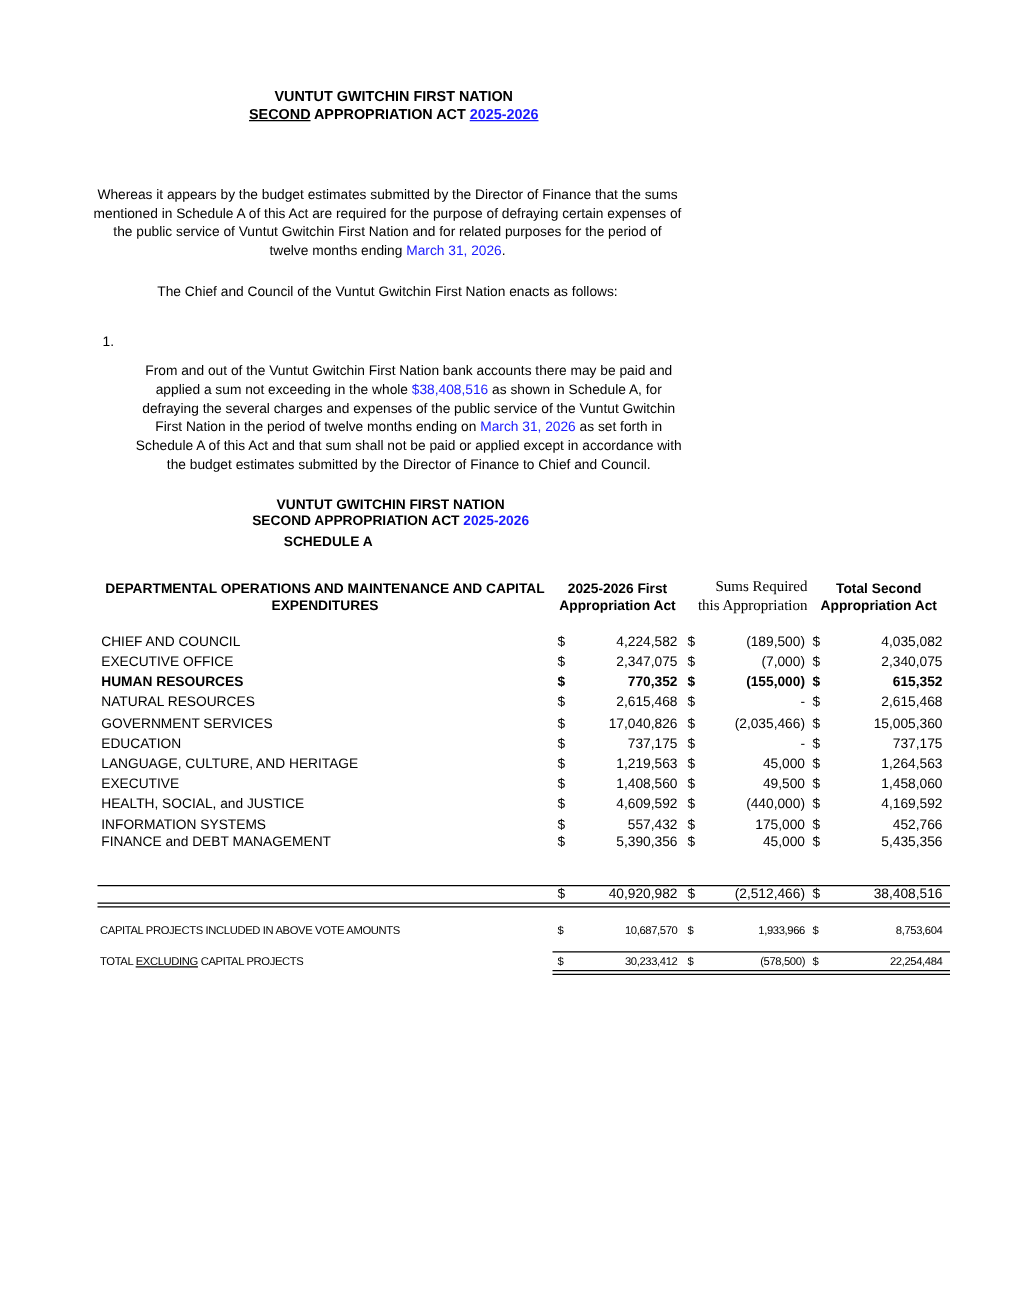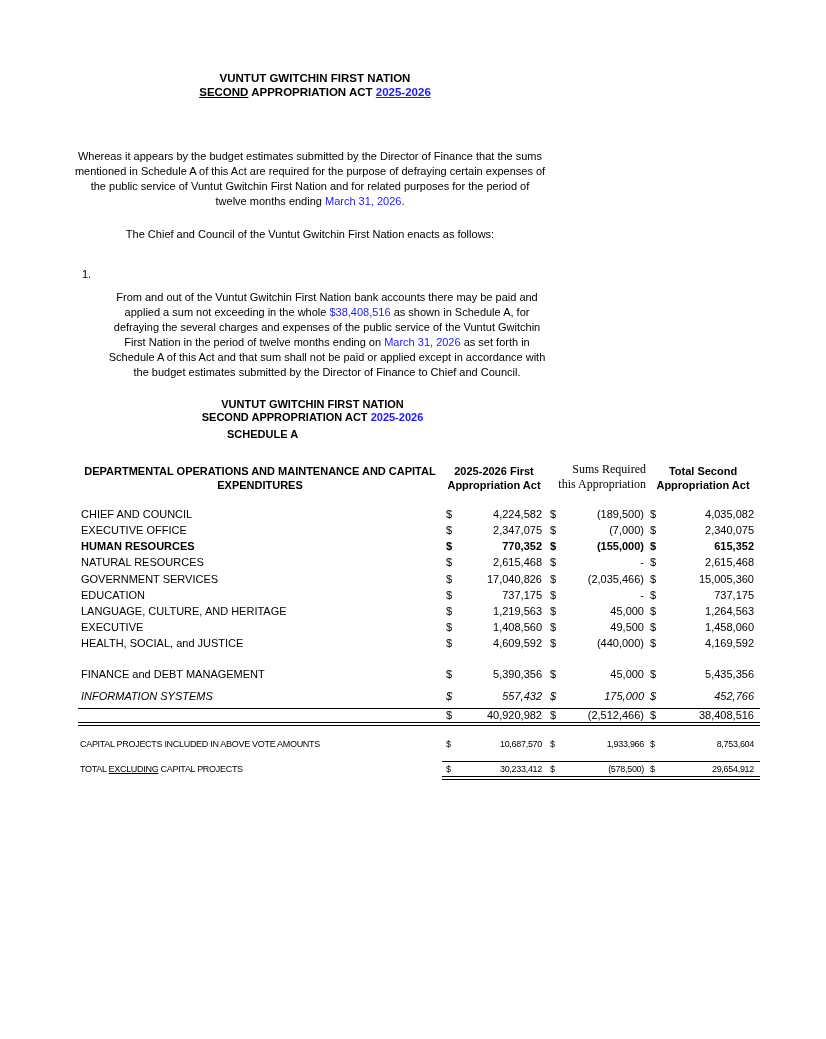--- a/index.html
+++ b/index.html
@@ -161,21 +161,21 @@
     </div>
     <div class="row" style="top: 635px;">
       <span class="lbl">HEALTH, SOCIAL, and JUSTICE</span>
       <span class="d1">$</span>
       <span class="v1">4,609,592</span>
       <span class="d2">$</span>
       <span class="v2">(440,000)</span>
       <span class="d3">$</span>
       <span class="v3">4,169,592</span>
     </div>
-    <div class="row" style="top: 688px; font-style: italic;">
+    <div class="row" style="top: 652px;">
       <span class="lbl">INFORMATION SYSTEMS</span>
       <span class="d1">$</span>
       <span class="v1">557,432</span>
       <span class="d2">$</span>
       <span class="v2">175,000</span>
       <span class="d3">$</span>
       <span class="v3">452,766</span>
     </div>
     <div class="row" style="top: 666px;">
       <span class="lbl">FINANCE and DEBT MANAGEMENT</span>
@@ -211,16 +211,16 @@
 </div>
 
 <div class="line" style="left:442px; top:761px; width:318px;"></div>
 <div class="srow" style="top:762px;">
   <span class="lbl"><span>TOTAL </span><span class="u">EXCLUDING</span><span> CAPITAL PROJECTS</span></span>
   <span class="d1">$</span>
   <span class="v1">30,233,412</span>
   <span class="d2">$</span>
   <span class="v2">(578,500)</span>
   <span class="d3">$</span>
-  <span class="v3">29,654,912</span>
+  <span class="v3">22,254,484</span>
 </div>
 <div class="line" style="left:442px; top:776px; width:318px;"></div>
 <div class="line" style="left:442px; top:779px; width:318px;"></div>
 
 </body></html>

